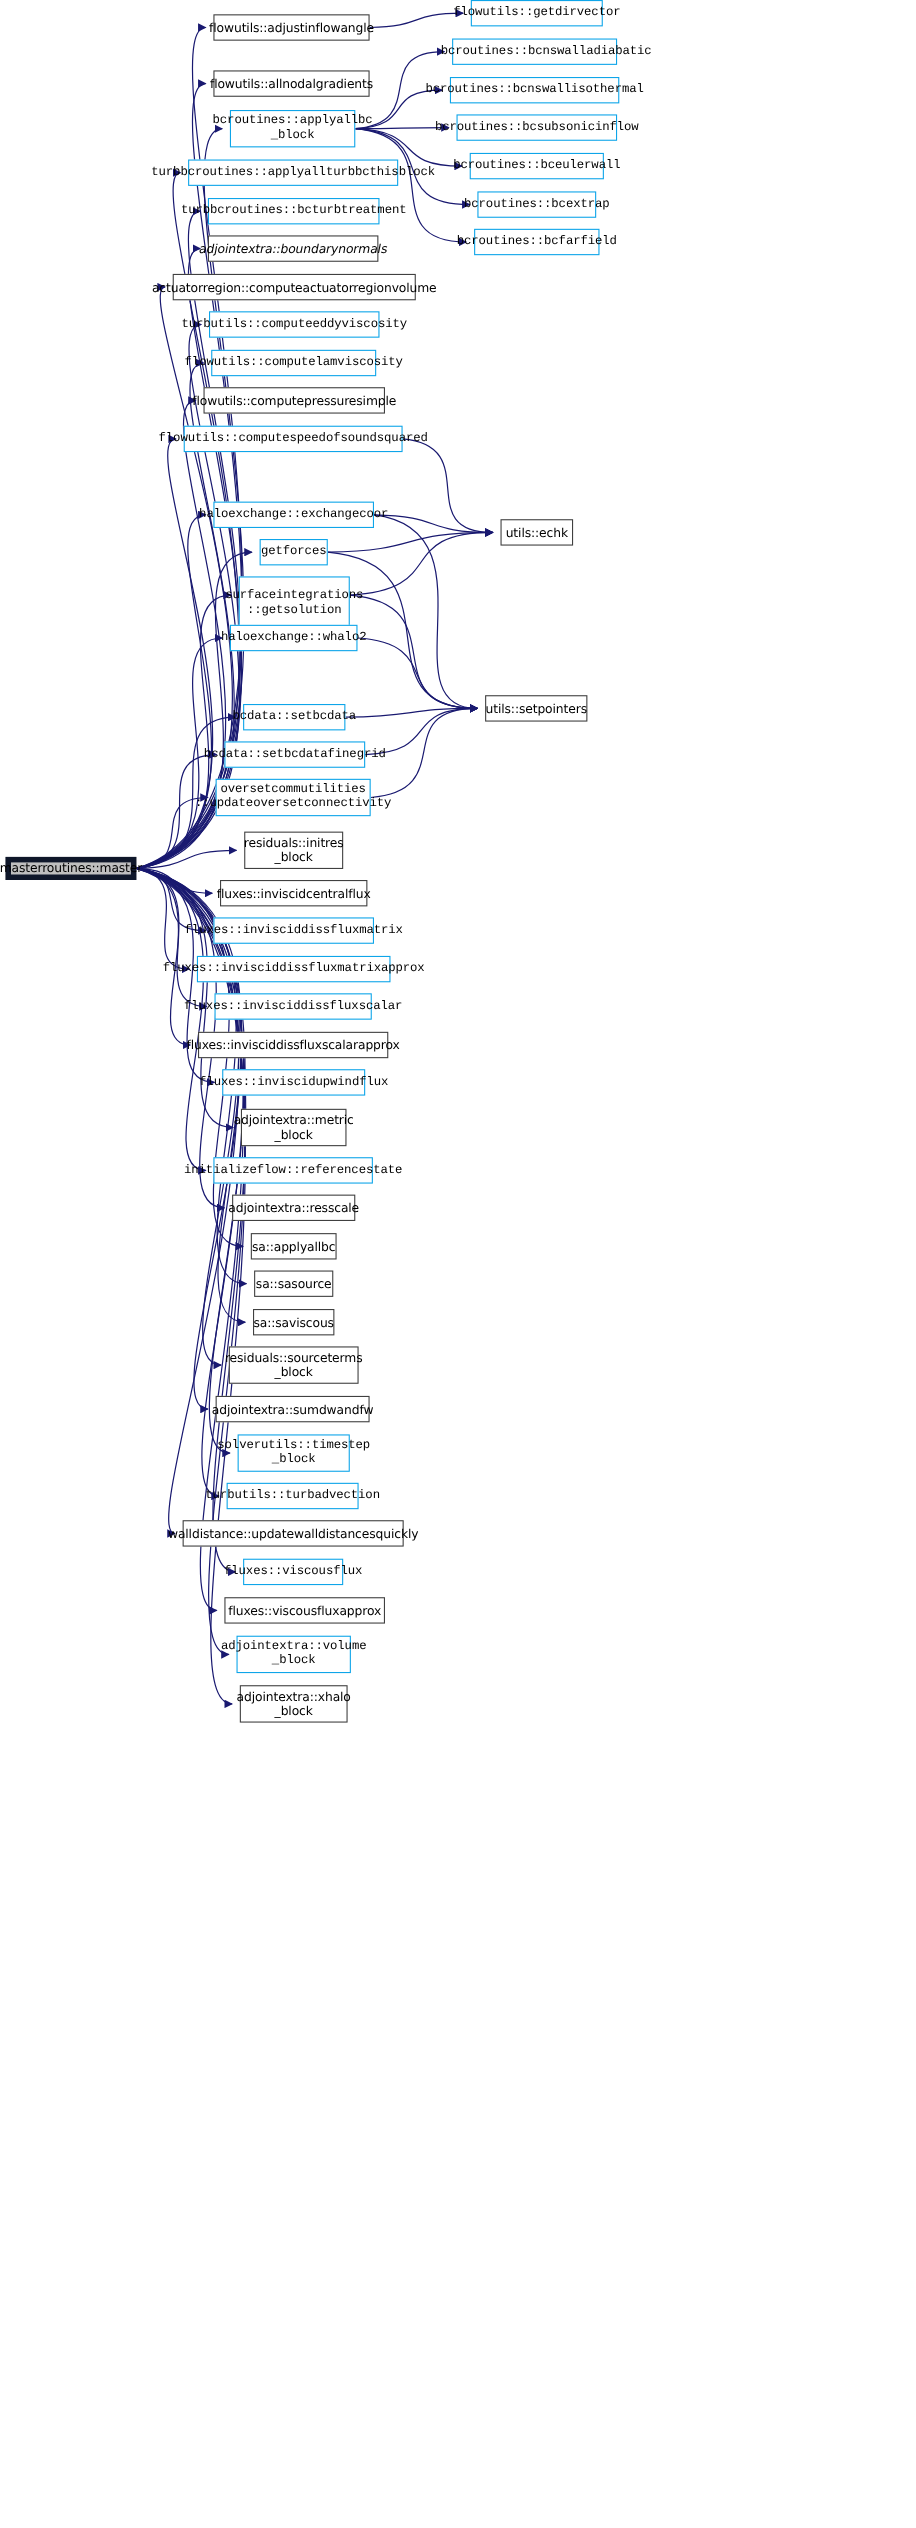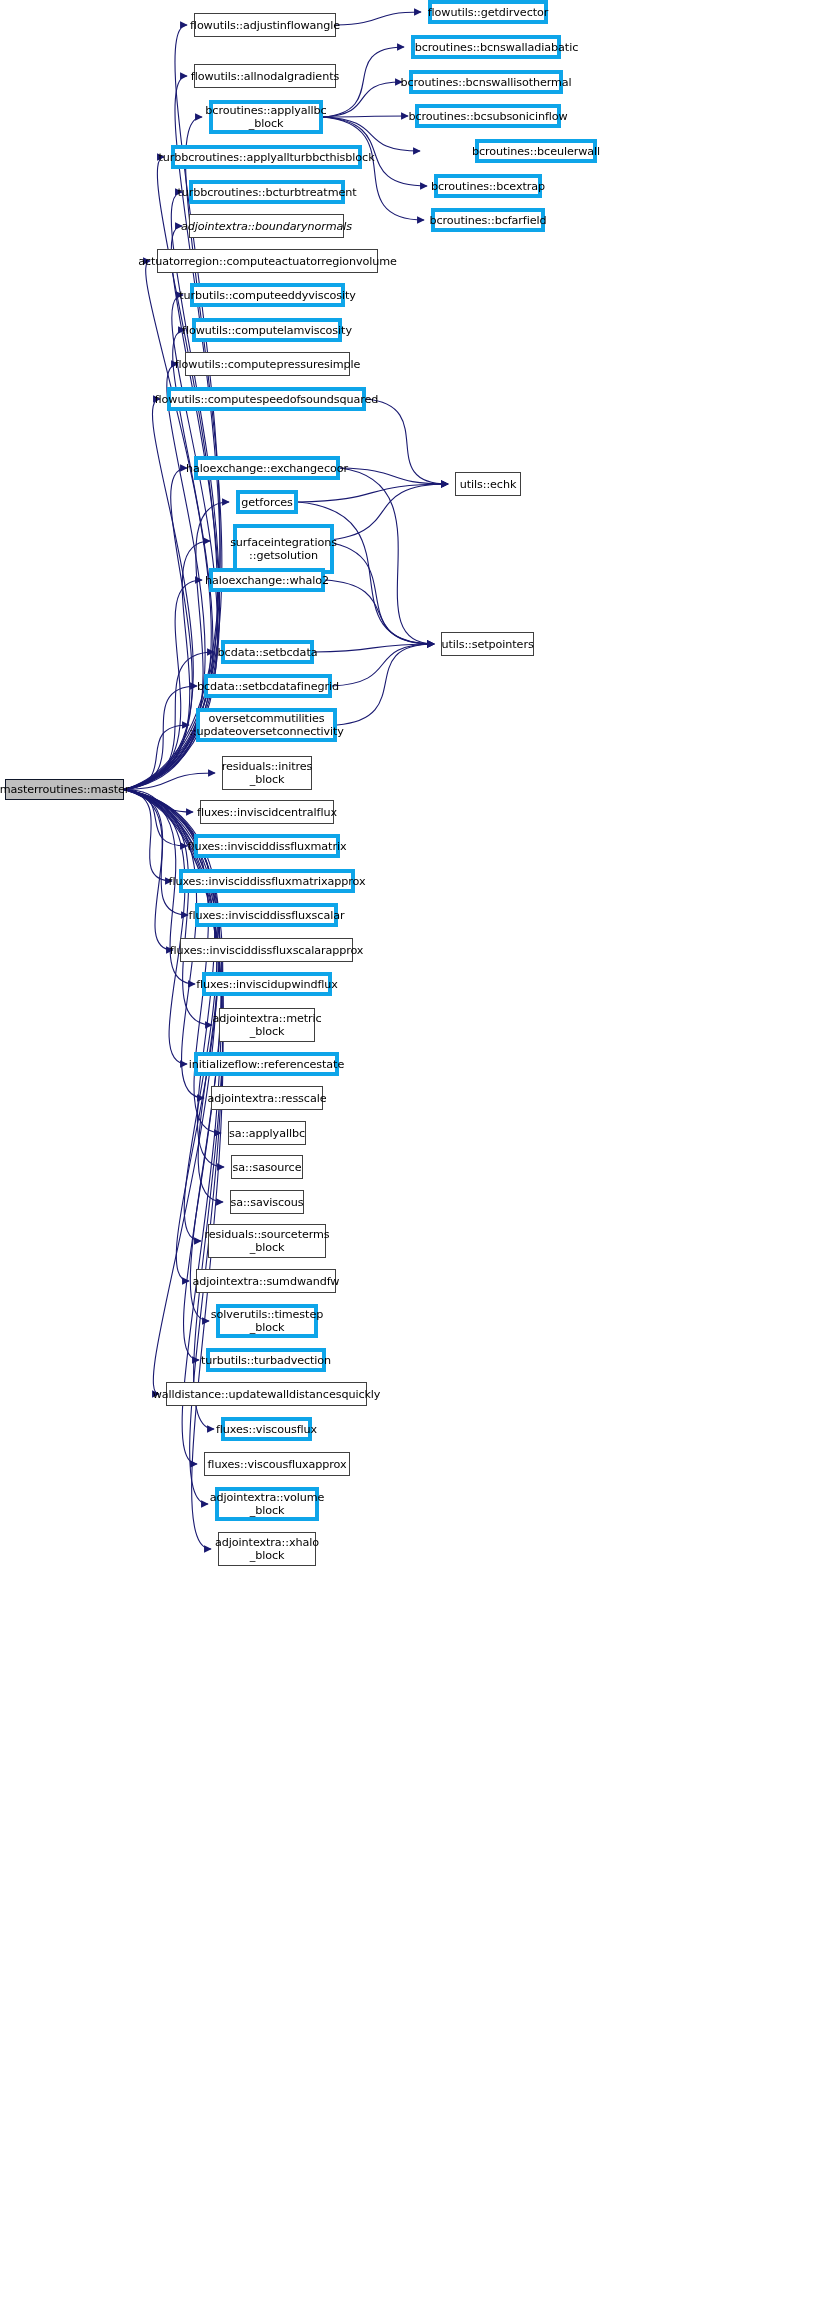--- a/index.html
+++ b/index.html
@@ -21,23 +21,23 @@
     justify-content:center;
     text-align:center;
     font-size:11.2px;
     line-height:13px;
     color:#000000;
     white-space:pre-line;
     letter-spacing:-0.1px;
     padding:0 3px;
   }
   .node.black{border:1px solid #404040;}
-  .node.red{border:4px solid #0ea5e9;}
+  .node.red{border:1px solid #0ea5e9;font-family:Liberation Mono, monospace;}
   .node.root{
-    border:1px solid #0f172a;
+    border:5px solid #0f172a;
     background:#bfbfbf;
     font-size:11.2px;
   }
 </style>
 </head>
 <body>
 
 <div id="graph">
   <svg id="edges" xmlns="http://www.w3.org/2000/svg">
     <defs>
@@ -108,34 +108,34 @@
   </svg>
   <div id="node-layer">
       <div class="node black" style="left: 194px; top: 13px; width: 142px; height: 24px;">flowutils::adjustinflowangle</div>
       <div class="node red" style="left: 428px; top: 0px; width: 120px; height: 24px;">flowutils::getdirvector</div>
       <div class="node black" style="left: 194px; top: 64px; width: 142px; height: 24px;">flowutils::allnodalgradients</div>
       <div class="node red" style="left: 209px; top: 100px; width: 114px; height: 34px;">bcroutines::applyallbc
 _block</div>
       <div class="node red" style="left: 411px; top: 35px; width: 150px; height: 24px; padding-left: 24px;">bcroutines::bcnswalladiabatic</div>
       <div class="node red" style="left: 409px; top: 70px; width: 154px; height: 24px;">bcroutines::bcnswallisothermal</div>
       <div class="node red" style="left: 415px; top: 104px; width: 146px; height: 24px;">bcroutines::bcsubsonicinflow</div>
-      <div class="node red" style="left: 427px; top: 139px; width: 122px; height: 24px; margin-left: 48px;">bcroutines::bceulerwall</div>
+      <div class="node red" style="left: 427px; top: 139px; width: 122px; height: 24px;">bcroutines::bceulerwall</div>
       <div class="node red" style="left: 434px; top: 174px; width: 108px; height: 24px;">bcroutines::bcextrap</div>
       <div class="node red" style="left: 431px; top: 208px; width: 114px; height: 24px;">bcroutines::bcfarfield</div>
       <div class="node red" style="left: 171px; top: 145px; width: 191px; height: 24px;">turbbcroutines::applyallturbbcthisblock</div>
       <div class="node red" style="left: 189px; top: 180px; width: 156px; height: 24px;">turbbcroutines::bcturbtreatment</div>
       <div class="node black" style="left: 189px; top: 214px; width: 155px; height: 24px; font-style: italic;">adjointextra::boundarynormals</div>
       <div class="node black" style="left: 157px; top: 249px; width: 221px; height: 24px;">actuatorregion::computeactuatorregionvolume</div>
       <div class="node red" style="left: 190px; top: 283px; width: 155px; height: 24px;">turbutils::computeeddyviscosity</div>
       <div class="node red" style="left: 192px; top: 318px; width: 150px; height: 24px;">flowutils::computelamviscosity</div>
       <div class="node black" style="left: 185px; top: 352px; width: 165px; height: 24px;">flowutils::computepressuresimple</div>
       <div class="node red" style="left: 167px; top: 387px; width: 199px; height: 24px;">flowutils::computespeedofsoundsquared</div>
       <div class="node red" style="left: 194px; top: 456px; width: 146px; height: 24px;">haloexchange::exchangecoor</div>
       <div class="node red" style="left: 236px; top: 490px; width: 62px; height: 24px;">getforces</div>
-      <div class="node red" style="left: 233px; top: 524px; width: 101px; height: 50px;">surfaceintegrations
+      <div class="node red" style="left: 217px; top: 524px; width: 101px; height: 50px;">surfaceintegrations
 ::getsolution</div>
       <div class="node red" style="left: 209px; top: 568px; width: 116px; height: 24px;">haloexchange::whalo2</div>
       <div class="node red" style="left: 221px; top: 640px; width: 93px; height: 24px;">bcdata::setbcdata</div>
       <div class="node red" style="left: 204px; top: 674px; width: 128px; height: 24px;">bcdata::setbcdatafinegrid</div>
       <div class="node red" style="left: 196px; top: 708px; width: 141px; height: 34px;">oversetcommutilities
 ::updateoversetconnectivity</div>
       <div class="node black" style="left: 222px; top: 756px; width: 90px; height: 34px;">residuals::initres
 _block</div>
       <div class="node black" style="left: 200px; top: 800px; width: 134px; height: 24px;">fluxes::inviscidcentralflux</div>
       <div class="node red" style="left: 194px; top: 834px; width: 146px; height: 24px;">fluxes::invisciddissfluxmatrix</div>

